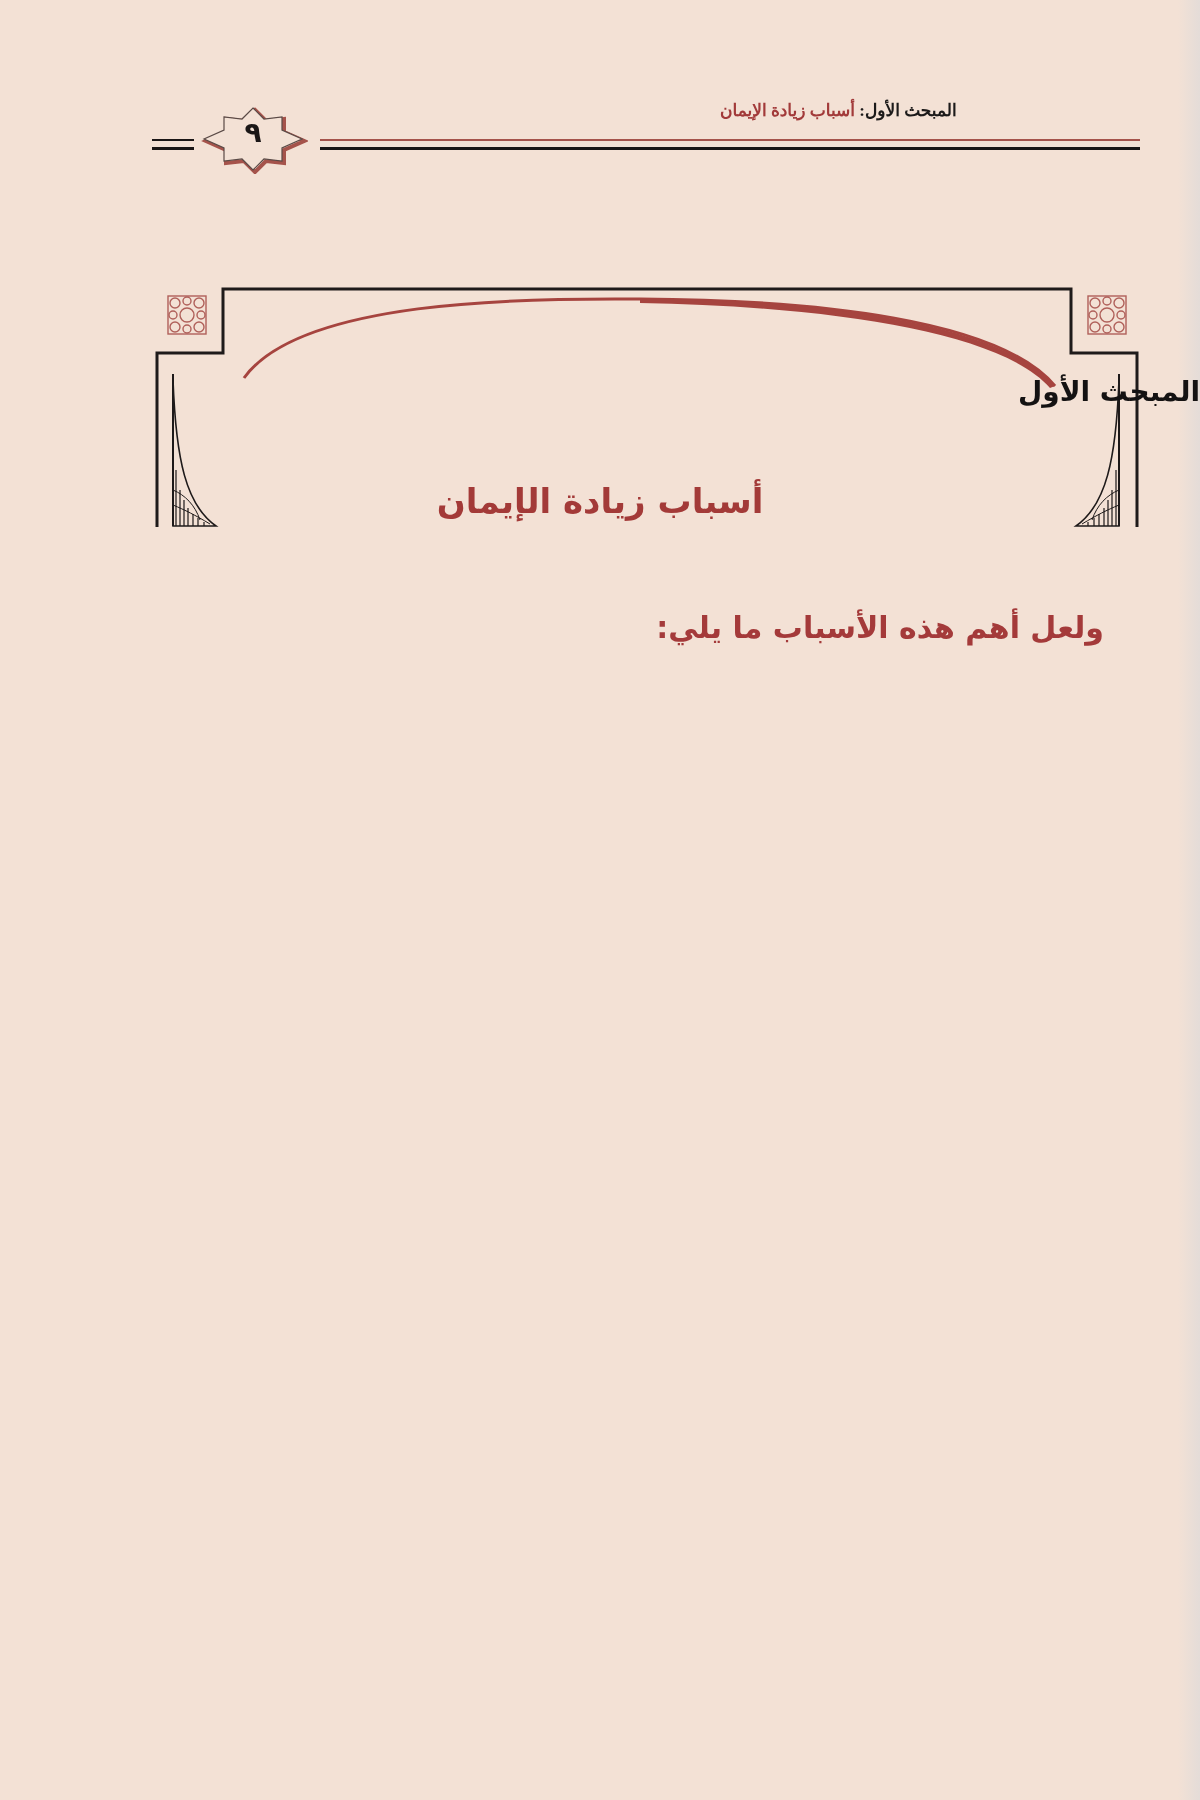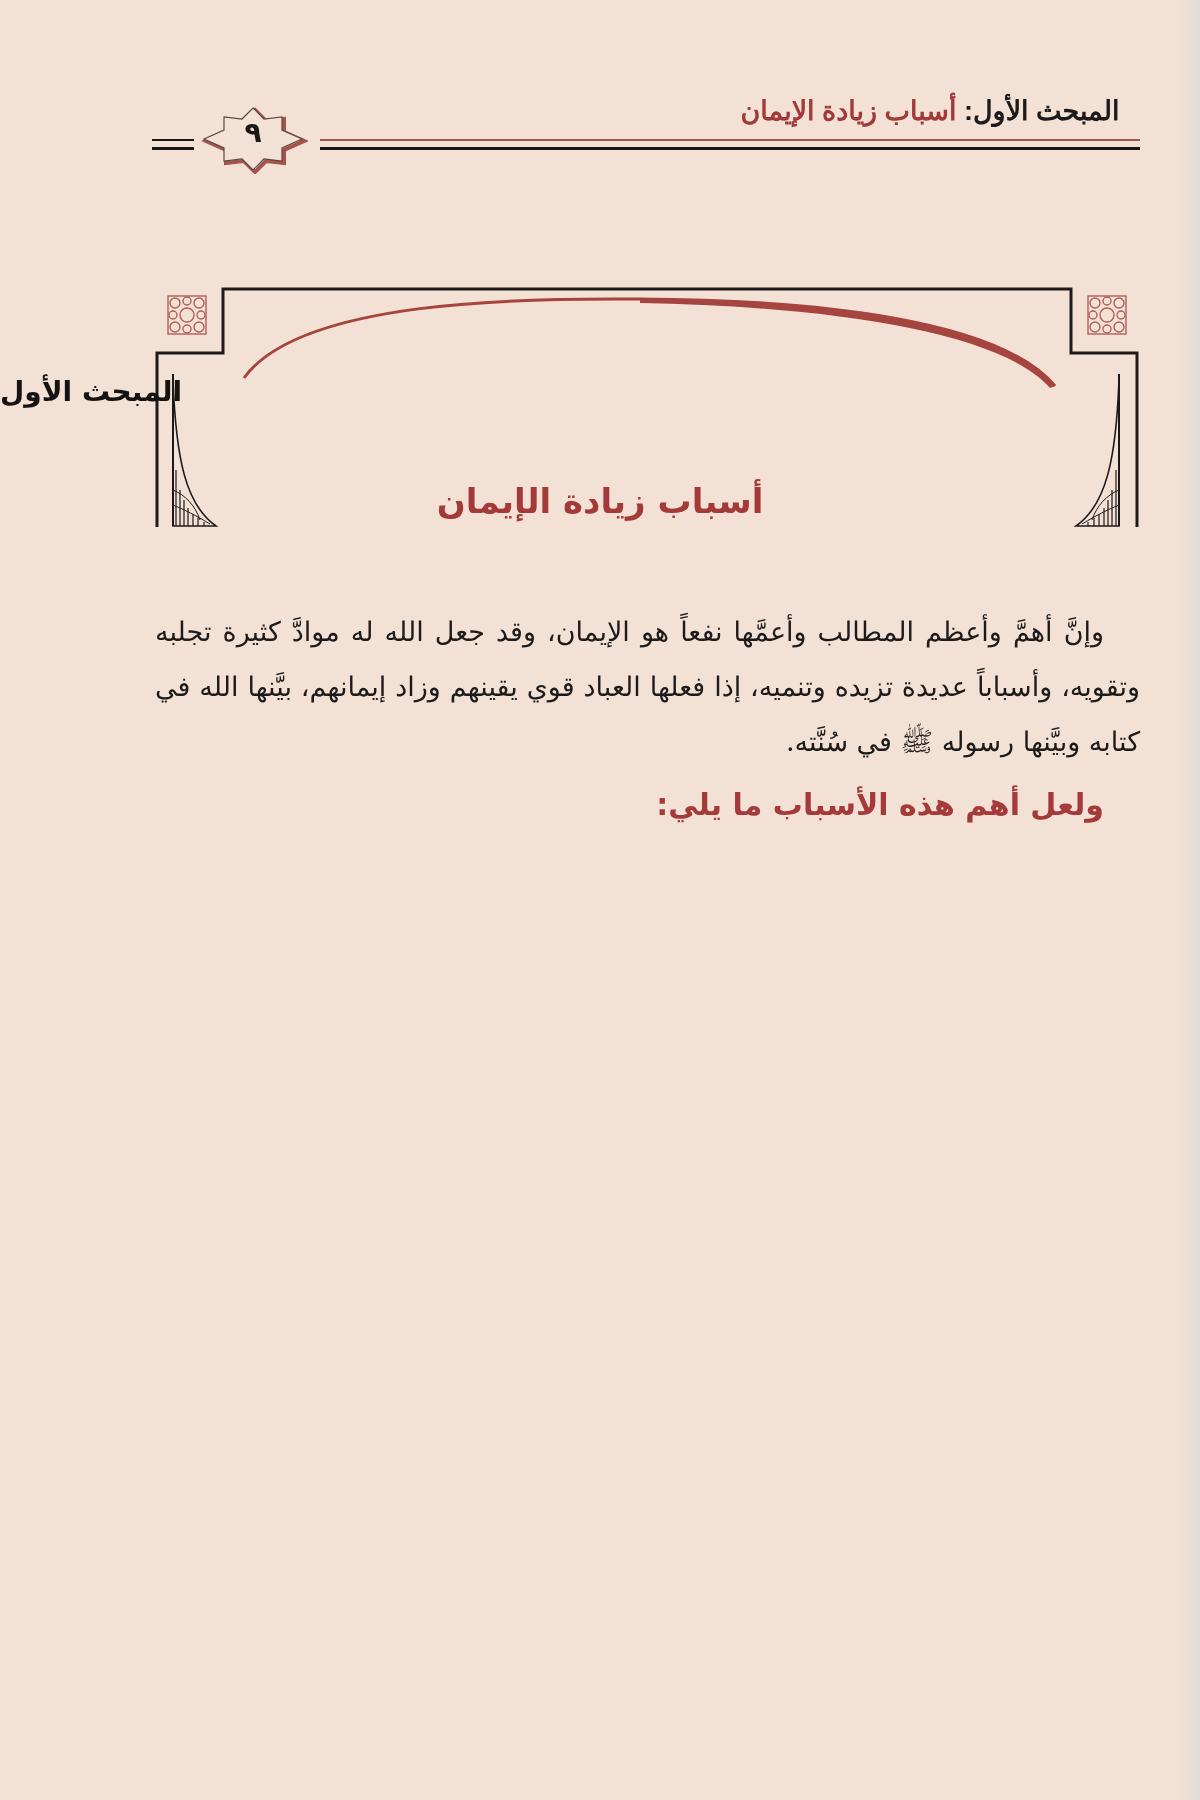--- a/index.html
+++ b/index.html
@@ -9,40 +9,40 @@
     font-family: "DejaVu Serif", serif;
     color: #1c1a1a;
   }
   .page-edge {
     position: absolute; right: 0; top: 0; width: 22px; height: 1800px;
     background: linear-gradient(to right, rgba(243,225,213,0), #e4dcd8);
   }
   
   .running-header {
     position: absolute; right: 60px; top: 96px; width: 420px;
-    direction: rtl; text-align: center;
-    font-family: Liberation Sans, sans-serif; font-weight: bold; font-size: 27px;
+    direction: rtl; text-align: left;
+    font-family: Liberation Serif, serif; font-weight: bold; font-size: 17px;
     line-height: 30px; white-space: nowrap;
   }
   .running-header .label { color: #1c1a1a; }
   .running-header .sub { color: #a23a3a; }
   .rule-red { position: absolute; left: 320px; top: 139px; width: 820px; height: 2px; background: #a5534b; }
   .rule-black { position: absolute; left: 320px; top: 147px; width: 820px; height: 3px; background: #1a1616; }
   .rule-left-a { position: absolute; left: 152px; top: 139px; width: 42px; height: 2px; background: #1a1616; }
   .rule-left-b { position: absolute; left: 152px; top: 147px; width: 42px; height: 3px; background: #1a1616; }
   .page-star { position: absolute; left: 198px; top: 104px; width: 110px; height: 70px; }
   .page-number {
     position: absolute; left: 198px; top: 113px; width: 110px; text-align: center;
     font-family: "DejaVu Sans", sans-serif; font-weight: bold; font-size: 28px; line-height: 40px;
     color: #1a1616;
   }
   
   .frame { position: absolute; left: 0; top: 0; width: 1200px; height: 560px; pointer-events: none; }
   .chapter-label {
-    position: absolute; left: 0; width: 1200px; top: 372px; text-align: left; direction: rtl;
+    position: absolute; left: 0; width: 1200px; top: 372px; text-align: right; direction: rtl;
     font-family: "DejaVu Sans", sans-serif; font-weight: bold; font-size: 28px; line-height: 40px; color: #141212;
   }
   .chapter-title {
     position: absolute; left: 0; width: 1200px; top: 476px; text-align: center; direction: rtl;
     font-family: "DejaVu Sans", sans-serif; font-weight: bold; font-size: 34px; line-height: 50px; color: #a33a38;
     letter-spacing: 1px;
   }
   
   .body-text {
     position: absolute; left: 155px; top: 604px; width: 985px;
@@ -120,15 +120,14 @@
       <circle cx="1107" cy="329" r="4"></circle>
     <circle cx="1093" cy="315" r="4"></circle>
       <circle cx="1121" cy="315" r="4"></circle>
   </g>
 </svg>
 
 <div class="chapter-label">المبحث الأول</div>
 <div class="chapter-title">أسباب زيادة الإيمان</div>
 
 <div class="body-text">
-  <p class="indent">وإنَّ أهمَّ وأعظم المطالب وأعمَّها نفعاً هو الإيمان، وقد جعل الله له موادَّ كثيرة تجلبه وتقويه، وأسباباً عديدة تزيده وتنميه، إذا فعلها العباد قوي يقينهم وزاد إيمانهم، بيَّنها الله في كتابه وبيَّنها رسوله ﷺ في سُنَّته.</p>
   <p class="lead">ولعل أهم هذه الأسباب ما يلي:</p>
 </div>
 
 </body></html>

